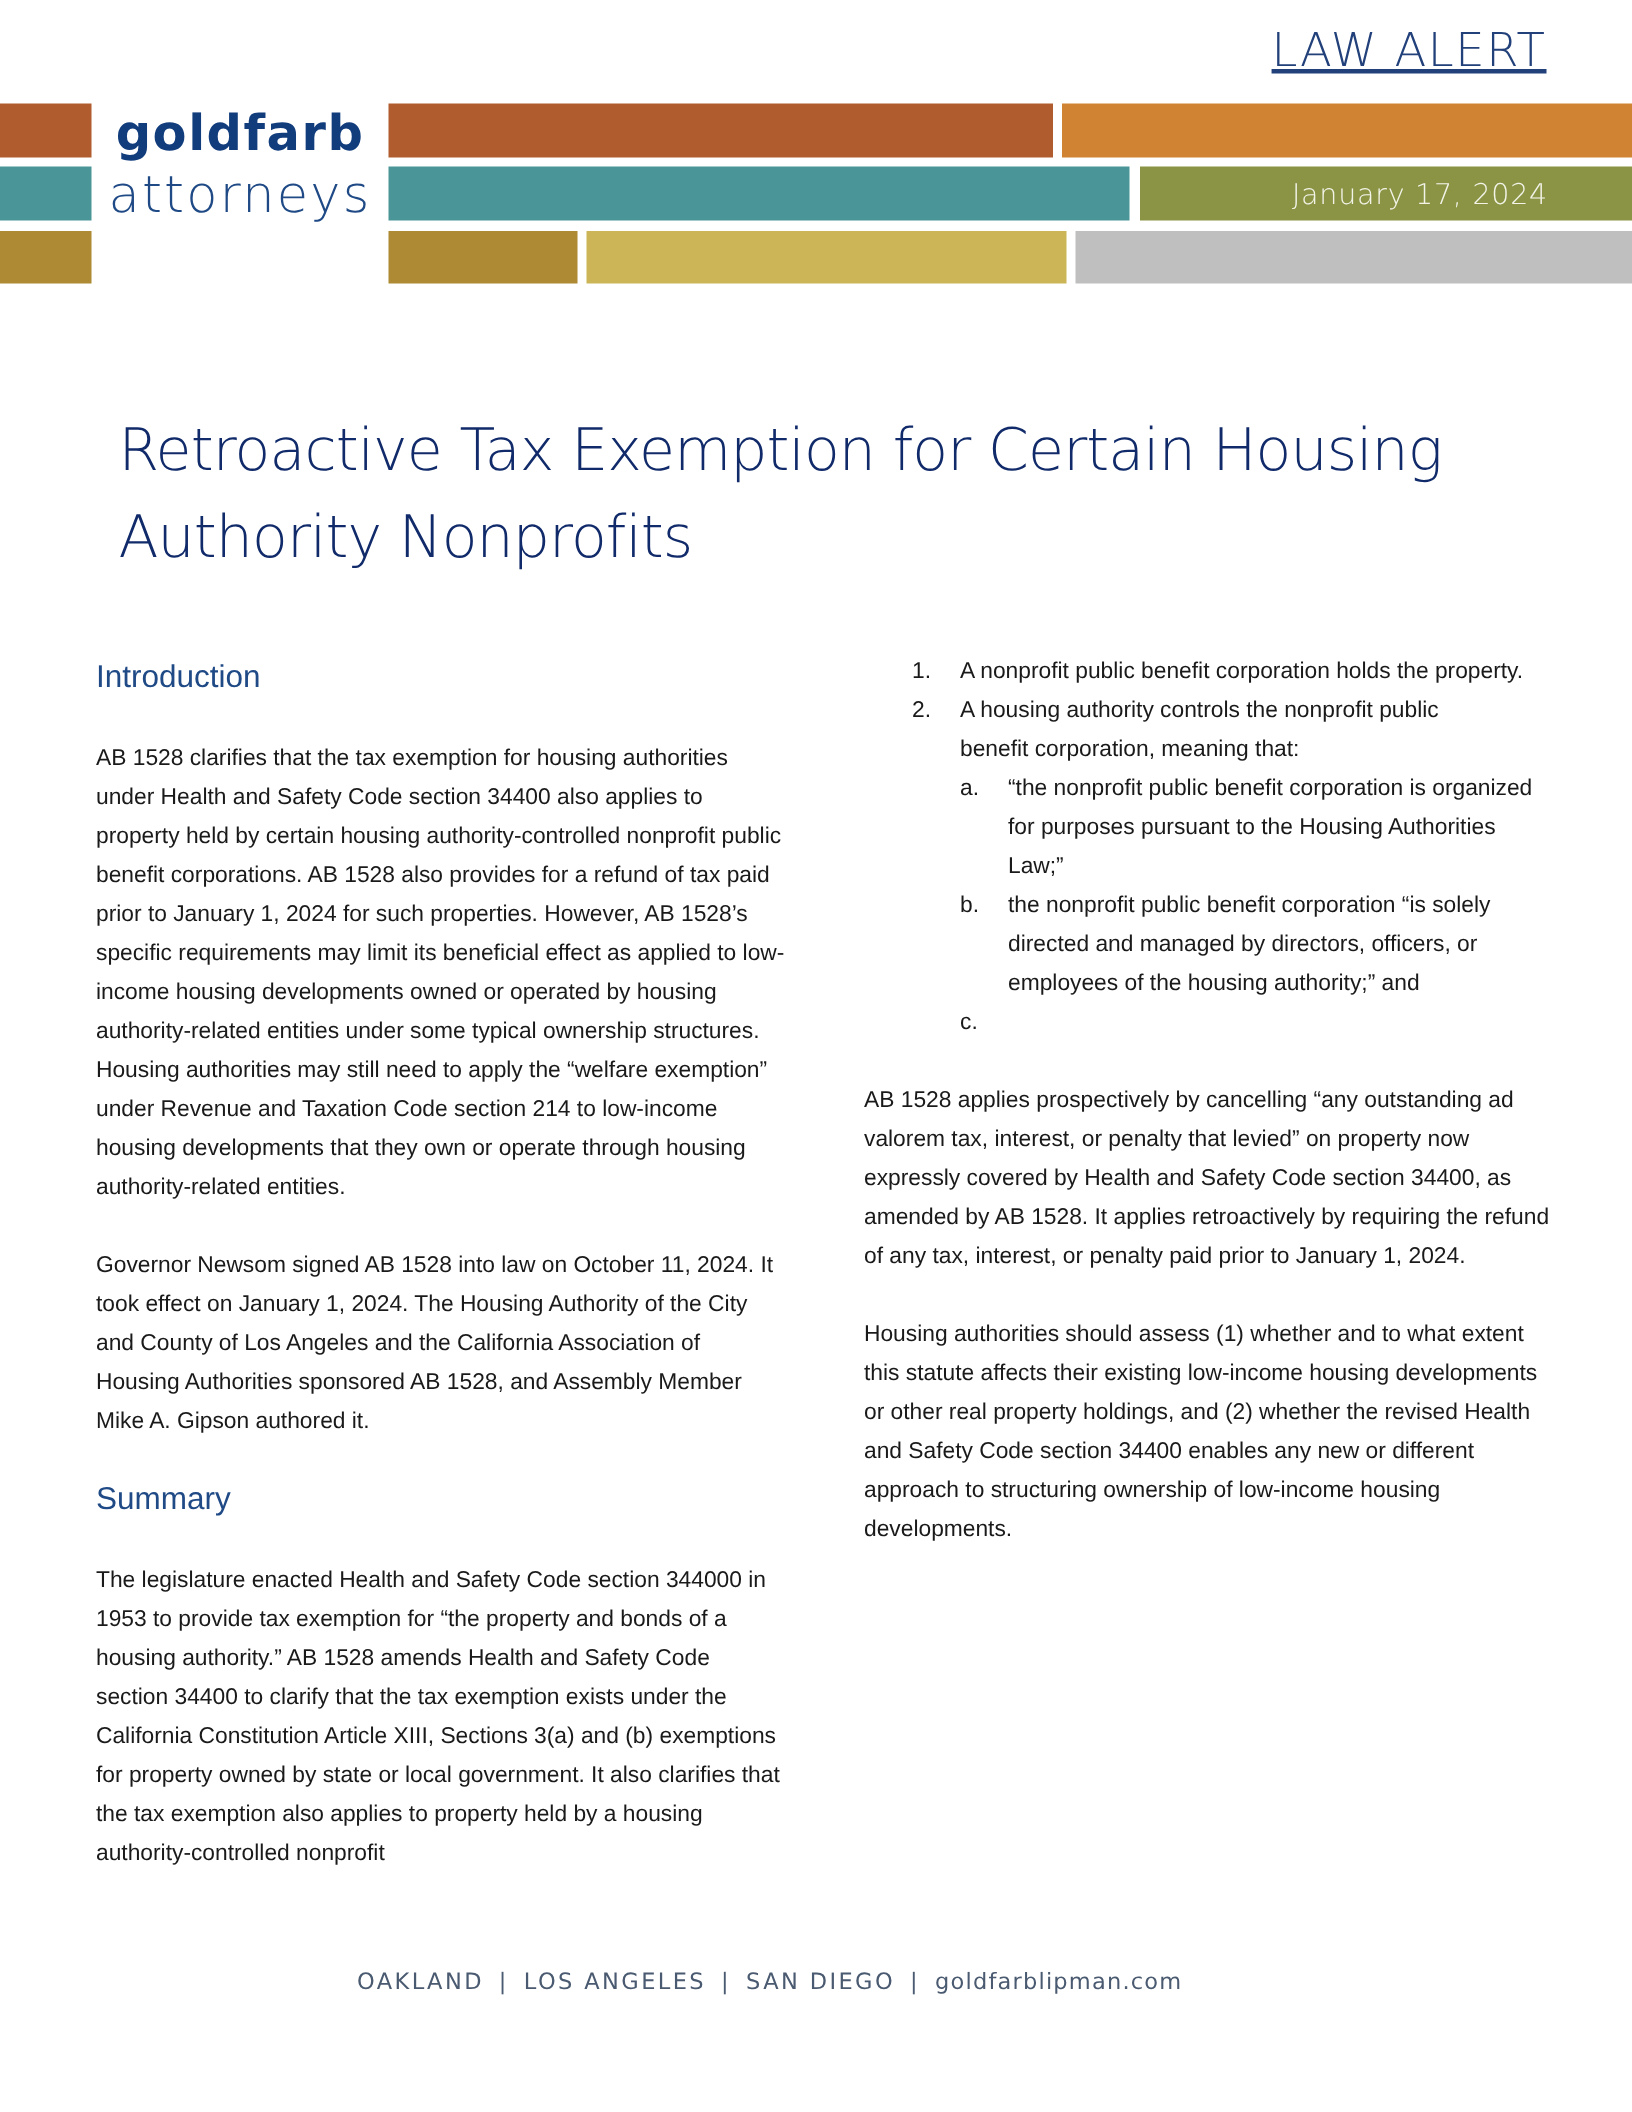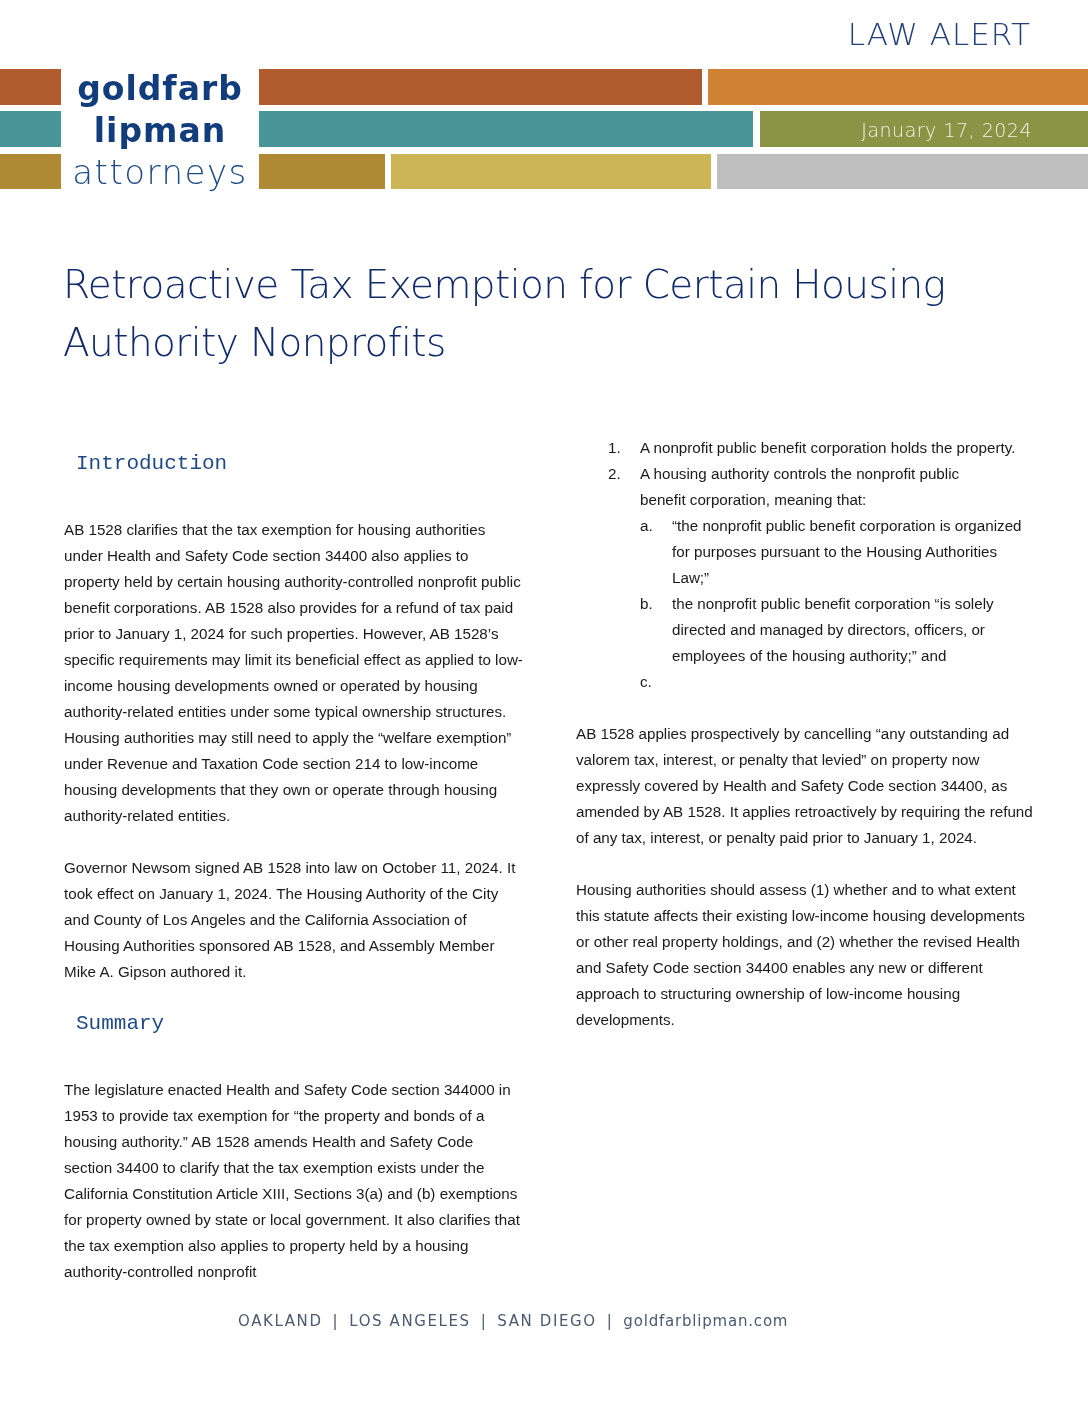--- a/index.html
+++ b/index.html
@@ -1,37 +1,37 @@
 <!DOCTYPE html>
 <html><head>
   <meta charset="utf-8">
   <style>
     html, body { margin: 0; padding: 0; background: #ffffff; }
     body { width: 1088px; height: 1408px; position: relative; overflow: hidden; font-family: "Liberation Sans", sans-serif; }
 
-    .law-alert { position: absolute; top: 16px; right: 57px; font-family: "DejaVu Sans", sans-serif; font-weight: 200; font-size: 31px; letter-spacing: 1px; color: #22407a; }
+    .law-alert { position: absolute; top: 16px; right: 57px; font-family: "DejaVu Sans", sans-serif; font-weight: 200; font-size: 31px; letter-spacing: 1px; color: #22407a; text-decoration: underline; }
 
     .bar { position: absolute; }
     .r1 { top: 69px; height: 36px; }
     .r2 { top: 111px; height: 36px; }
     .r3 { top: 154px; height: 35px; }
 
     .logo { position: absolute; left: 70px; top: 68px; width: 180px; text-align: center; color: #123d7d; font-family: "DejaVu Sans", sans-serif; line-height: 40px; }
     .logo .l1, .logo .l2 { font-weight: bold; font-size: 33px; letter-spacing: 1px; line-height: 42px; }
     .logo .l3 { font-weight: 200; font-size: 34px; letter-spacing: 1.5px; line-height: 40px; color: #1f4a86; }
 
     .date { position: absolute; top: 111px; right: 56px; height: 20px; line-height: 38px; color: #f3f3e8; font-family: "DejaVu Sans", sans-serif; font-weight: 200; font-size: 19px; letter-spacing: 0.5px; }
 
     .title { position: absolute; left: 63px; top: 256px; width: 960px; font-family: "DejaVu Sans", sans-serif; font-weight: 200; font-size: 39px; line-height: 58px; color: #102a6a; letter-spacing: -0.6px; }
 
     .col { position: absolute; font-family: "Liberation Sans", sans-serif; font-size: 15.2px; line-height: 26px; color: #1a1a1a; }
     .col-left { left: 64px; top: 439px; width: 460px; }
     .col-right { left: 576px; top: 435px; width: 460px; }
 
-    .h2 { font-family: Liberation Mono, monospace; font-weight: 200; font-size: 21px; line-height: 26px; color: #1f4a86; margin: 12px; }
+    .h2 { font-family: Liberation Sans, sans-serif; font-weight: 200; font-size: 21px; line-height: 26px; color: #1f4a86; margin: 0; }
     .p { margin: 0; }
     .gap-h { height: 28px; }
     .gap-p { height: 26px; }
     .gap-sum { height: 22px; }
 
     .li { position: relative; }
     .li1 { padding-left: 64px; }
     .li1 .mk { position: absolute; left: 32px; top: 0; }
     .li2 { padding-left: 96px; }
     .li2 .mk { position: absolute; left: 64px; top: 0; }
@@ -55,27 +55,26 @@
   <div class="bar r2" style="left:760px;width:328px;background:#8a9444;"></div>
 
   <div class="bar r3" style="left:0;width:61px;background:#ad8a33;"></div>
   <div class="bar r3" style="left:259px;width:126px;background:#ad8a33;"></div>
   <div class="bar r3" style="left:391px;width:320px;background:#cbb556;"></div>
   <div class="bar r3" style="left:717px;width:371px;background:#bfbfbf;"></div>
 </div>
 
 <div class="logo">
   <div class="l1">goldfarb</div>
-  <div class="l2">lipman</div>
   <div class="l3">attorneys</div>
 </div>
 
 <div class="date">January 17, 2024</div>
 
-<h1 class="title" style="margin:0;">Retroactive Tax Exemption for Certain Housing Authority Nonprofits</h1>
+<h1 class="title" style="margin:16px;">Retroactive Tax Exemption for Certain Housing Authority Nonprofits</h1>
 
 <div class="col col-left">
   <h2 class="h2">Introduction</h2>
   <div class="gap-h"></div>
   <p class="p">AB 1528 clarifies that the tax exemption for housing authorities under Health and Safety Code section 34400 also applies to property held by certain housing authority-controlled nonprofit public benefit corporations. AB 1528 also provides for a refund of tax paid prior to January 1, 2024 for such properties. However, AB 1528’s specific requirements may limit its beneficial effect as applied to low-income housing developments owned or operated by housing authority-related entities under some typical ownership structures. Housing authorities may still need to apply the “welfare exemption” under Revenue and Taxation Code section 214 to low-income housing developments that they own or operate through housing authority-related entities.</p>
   <div class="gap-p"></div>
   <p class="p">Governor Newsom signed AB 1528 into law on October 11, 2024. It took effect on January 1, 2024. The Housing Authority of the City and County of Los Angeles and the California Association of Housing Authorities sponsored AB 1528, and Assembly Member Mike A. Gipson authored it.</p>
   <div class="gap-sum"></div>
   <h2 class="h2" style="margin-top:4px;">Summary</h2>
   <div class="gap-h"></div>

